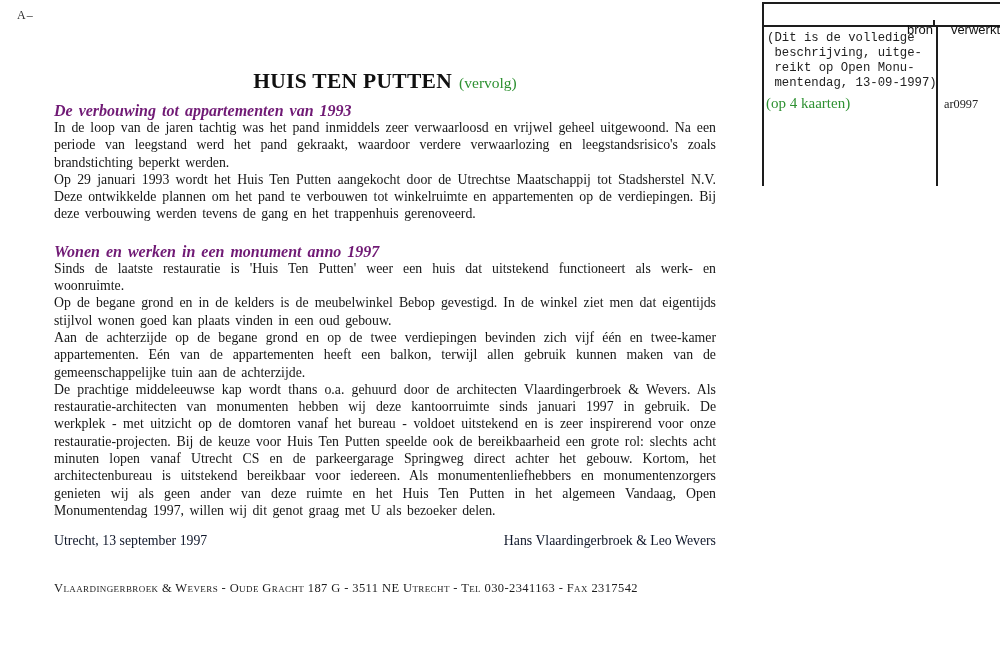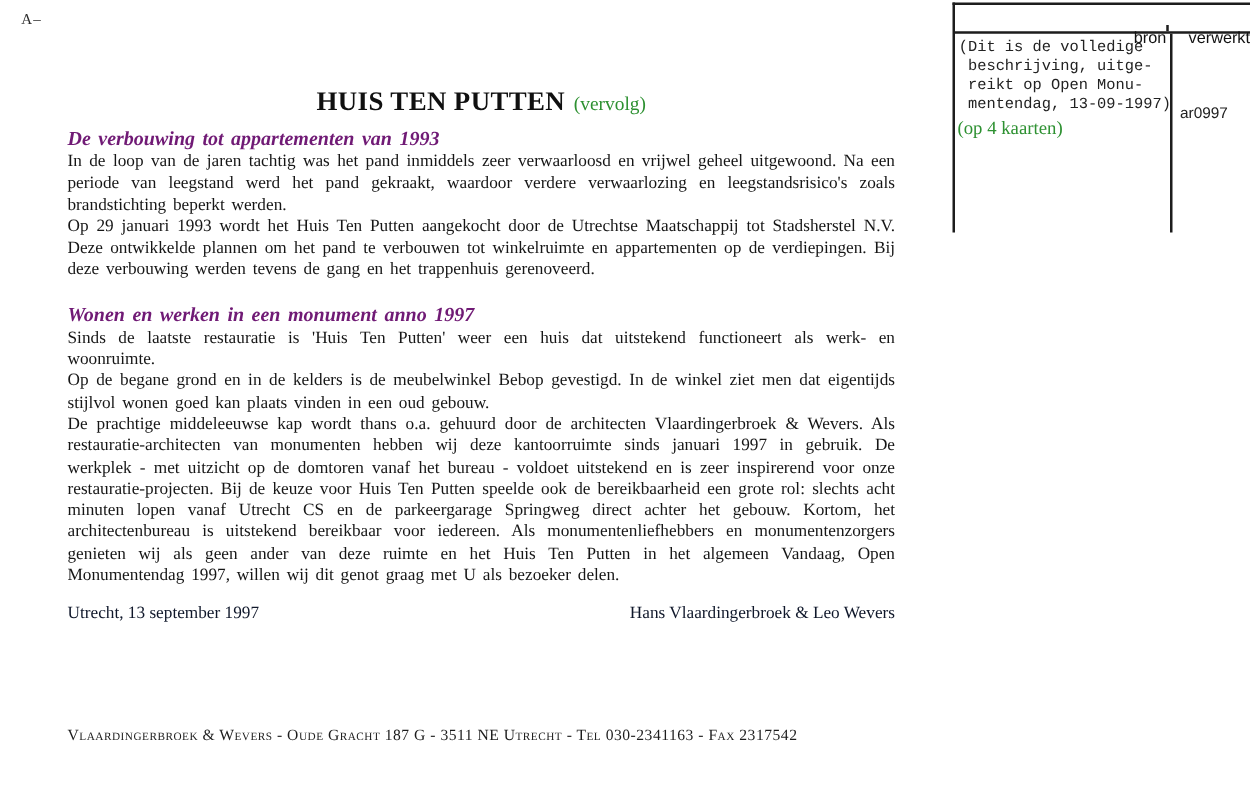--- a/index.html
+++ b/index.html
@@ -69,42 +69,43 @@
   .mono-line {
     font-family: "Liberation Mono", monospace; font-size: 12.3px;
     line-height: 15px; white-space: pre; color: #222;
   }
   .card-green-note {
     font-family: "Liberation Serif", serif; color: var(--green, #2e9132);
     font-size: 15px; line-height: 18px; margin-top: 3px; margin-left: -1px;
     white-space: nowrap;
   }
   .verwerkt-value {
-    font-family: Liberation Sans, sans-serif; font-size: 12.3px;
-    color: #222; margin-top: 56px; padding-left: 6px;
+    font-family: Liberation Serif, serif; font-size: 12.3px;
+    color: #222; margin-top: 70px; padding-left: 6px;
   }
 </style>
 </head>
 <body>
 
 <div class="corner-mark">A–</div>
 
 <div class="main-col">
   <div class="title-line">
     <span class="doc-title">HUIS TEN PUTTEN</span><span class="title-suffix">(vervolg)</span>
   </div>
 
 
   <div class="section-heading">De verbouwing tot appartementen van 1993</div>
   <p class="body-par">In de loop van de jaren tachtig was het pand inmiddels zeer verwaarloosd en vrijwel geheel uitgewoond. Na een periode van leegstand werd het pand gekraakt, waardoor verdere verwaarlozing en leegstandsrisico's zoals brandstichting beperkt werden.</p>
   <p class="body-par">Op 29 januari 1993 wordt het Huis Ten Putten aangekocht door de Utrechtse Maatschappij tot Stadsherstel N.V. Deze ontwikkelde plannen om het pand te verbouwen tot winkelruimte en appartementen op de verdiepingen. Bij deze verbouwing werden tevens de gang en het trappenhuis gerenoveerd.</p>
 
   <div class="section-heading second">Wonen en werken in een monument anno 1997</div>
   <p class="body-par">Sinds de laatste restauratie is 'Huis Ten Putten' weer een huis dat uitstekend functioneert als werk- en woonruimte.</p>
   <p class="body-par">Op de begane grond en in de kelders is de meubelwinkel Bebop gevestigd. In de winkel ziet men dat eigentijds stijlvol wonen goed kan plaats vinden in een oud gebouw.</p>
+  <p class="body-par">Aan de achterzijde op de begane grond en op de twee verdiepingen bevinden zich vijf één en twee-kamer appartementen. Eén van de appartementen heeft een balkon, terwijl allen gebruik kunnen maken van de gemeenschappelijke tuin aan de achterzijde.</p>
   <p class="body-par">De prachtige middeleeuwse kap wordt thans o.a. gehuurd door de architecten Vlaardingerbroek &amp; Wevers. Als restauratie-architecten van monumenten hebben wij deze kantoorruimte sinds januari 1997 in gebruik. De werkplek - met uitzicht op de domtoren vanaf het bureau - voldoet uitstekend en is zeer inspirerend voor onze restauratie-projecten. Bij de keuze voor Huis Ten Putten speelde ook de bereikbaarheid een grote rol: slechts acht minuten lopen vanaf Utrecht CS en de parkeergarage Springweg direct achter het gebouw. Kortom, het architectenbureau is uitstekend bereikbaar voor iedereen. Als monumentenliefhebbers en monumentenzorgers genieten wij als geen ander van deze ruimte en het Huis Ten Putten in het algemeen Vandaag, Open Monumentendag 1997, willen wij dit genot graag met U als bezoeker delen.</p>
 
   <div class="sig-row">
     <span>Utrecht, 13 september 1997</span>
     <span>Hans Vlaardingerbroek &amp; Leo Wevers</span>
   </div>
 </div>
 
 <div class="doc-footer">Vlaardingerbroek &amp; Wevers - Oude Gracht 187 G - 3511 NE Utrecht - Tel 030-2341163 - Fax 2317542</div>
 

